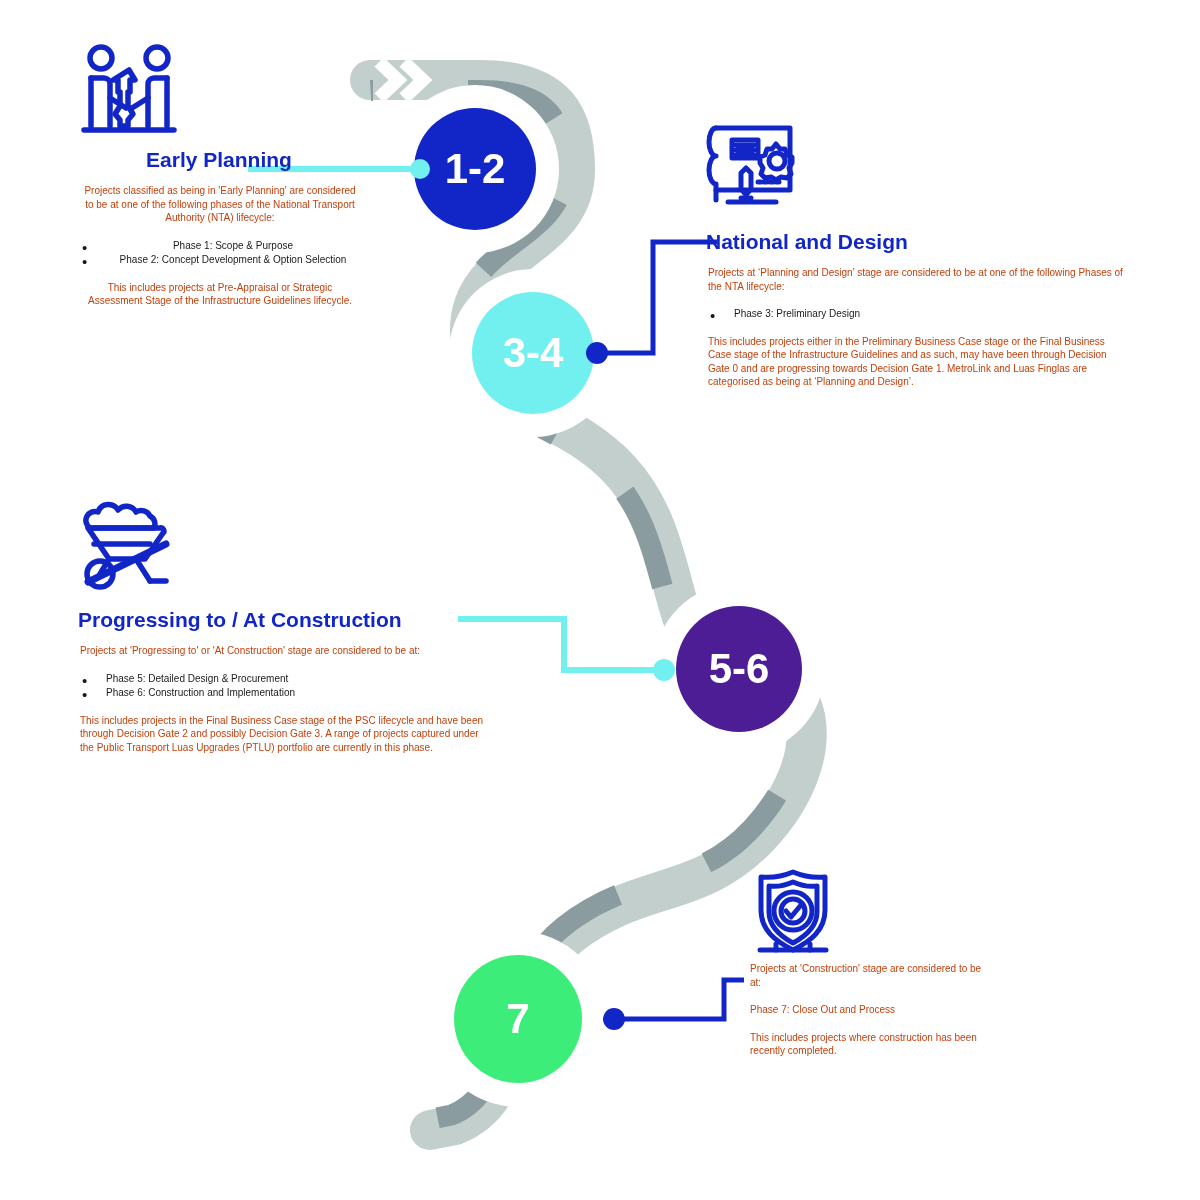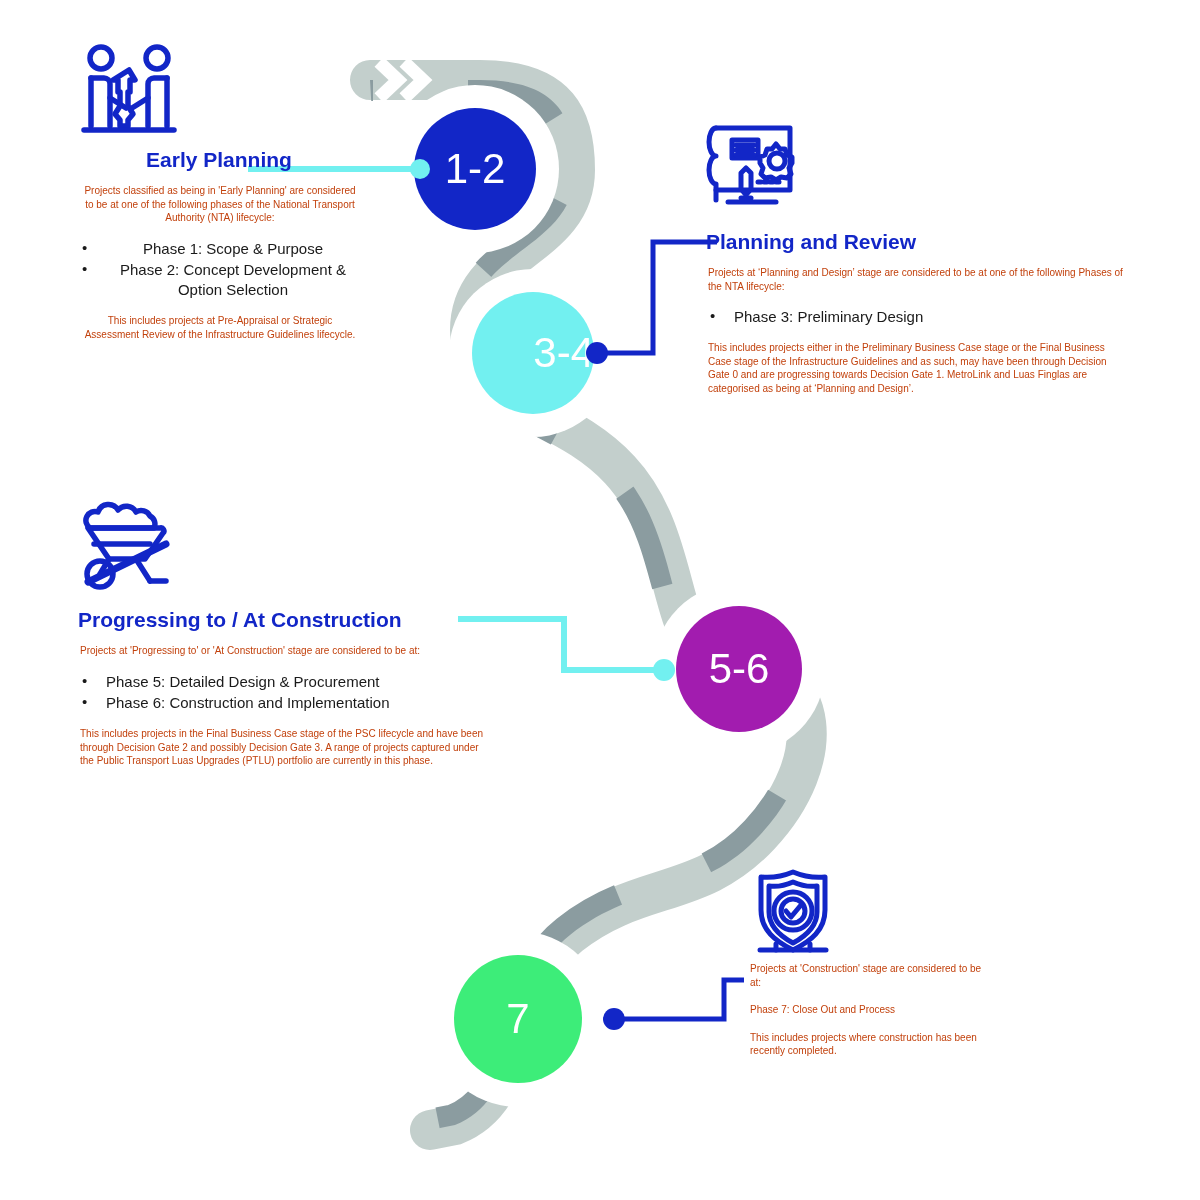--- a/index.html
+++ b/index.html
@@ -32,28 +32,28 @@
   .stage-node {
     position: absolute;
     border-radius: 50%;
     display: flex;
     align-items: center;
     justify-content: center;
     box-sizing: border-box;
   }
   .stage-node .node-label {
     font-size: 42px;
-    font-weight: normal;
+    font-weight: bold;
     color: #ffffff;
     letter-spacing: 0px;
     line-height: 1;
   }
   #node-1 { left: 414px; top: 108px; width: 122px; height: 122px; background: #1226c7; }
-  #node-2 { left: 472px; top: 292px; width: 122px; height: 122px; background: #72f0f0; justify-content: flex-end; }
-  #node-3 { left: 676px; top: 606px; width: 126px; height: 126px; background: #a21caf; }
+  #node-2 { left: 472px; top: 292px; width: 122px; height: 122px; background: #72f0f0; }
+  #node-3 { left: 676px; top: 606px; width: 126px; height: 126px; background: #4c1d95; }
   #node-4 { left: 454px; top: 955px; width: 128px; height: 128px; background: #3ded79; }
 
   
   .connector {
     position: absolute;
     pointer-events: none;
   }
 
   
   .panel {
@@ -74,21 +74,21 @@
     margin: 0 0 14px 2px;
     color: #c2410c;
   }
   .panel-para:last-child { margin-bottom: 0; }
   ul.panel-list {
     list-style: none;
     margin: 0 0 14px 0;
     padding: 0;
   }
   ul.panel-list li {
-    font-size: 15px;
+    font-size: 10px;
     line-height: 1.35;
     position: relative;
     padding-left: 28px;
     margin-bottom: 1px;
   }
   ul.panel-list li::before {
     content: "\2022";
     position: absolute;
     left: 4px;
     top: -1px;
@@ -230,25 +230,25 @@
     </svg>
   </div>
 
   <div class="panel" style="left:78px; top:148px; width:282px;text-align:center;">
     <div class="panel-title">Early Planning</div>
     <p class="panel-para">Projects classified as being in 'Early Planning' are considered to be at one of the following phases of the National Transport Authority (NTA) lifecycle:</p>
     <ul class="panel-list">
       <li>Phase 1: Scope &amp; Purpose</li>
       <li>Phase 2: Concept Development &amp; Option Selection</li>
     </ul>
-    <p class="panel-para">This includes projects at Pre-Appraisal or Strategic Assessment Review of the Infrastructure Guidelines lifecycle.</p>
+    <p class="panel-para">This includes projects at Pre-Appraisal or Strategic Assessment Stage of the Infrastructure Guidelines lifecycle.</p>
   </div>
 
   <div class="panel" style="left:706px; top:230px; width:418px;">
-    <div class="panel-title">Planning and Review</div>
+    <div class="panel-title">National and Design</div>
     <p class="panel-para">Projects at ‘Planning and Design’ stage are considered to be at one of the following Phases of the NTA lifecycle:</p>
     <ul class="panel-list">
       <li>Phase 3: Preliminary Design</li>
     </ul>
     <p class="panel-para">This includes projects either in the Preliminary Business Case stage or the Final Business Case stage of the Infrastructure Guidelines  and as such, may have been through Decision Gate 0 and are progressing towards Decision Gate 1. MetroLink and Luas Finglas are categorised as being at ‘Planning and Design’.</p>
   </div>
 
   <div class="panel" style="left:78px; top:608px; width:412px;">
     <div class="panel-title">Progressing to / At Construction</div>
     <p class="panel-para">Projects at 'Progressing to' or 'At Construction' stage are considered to be at:</p>

